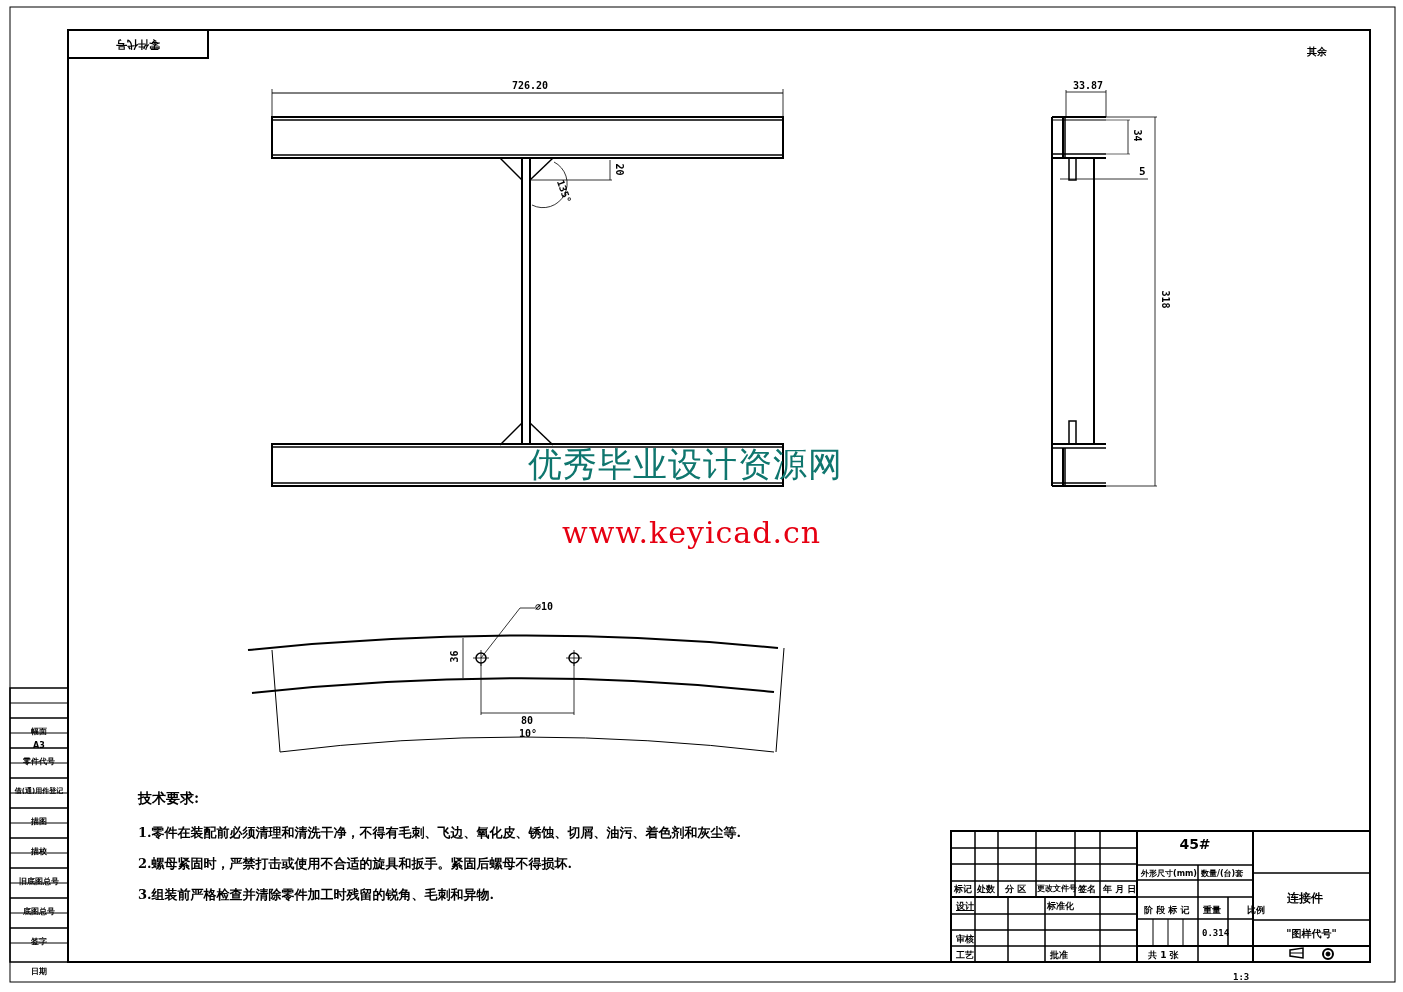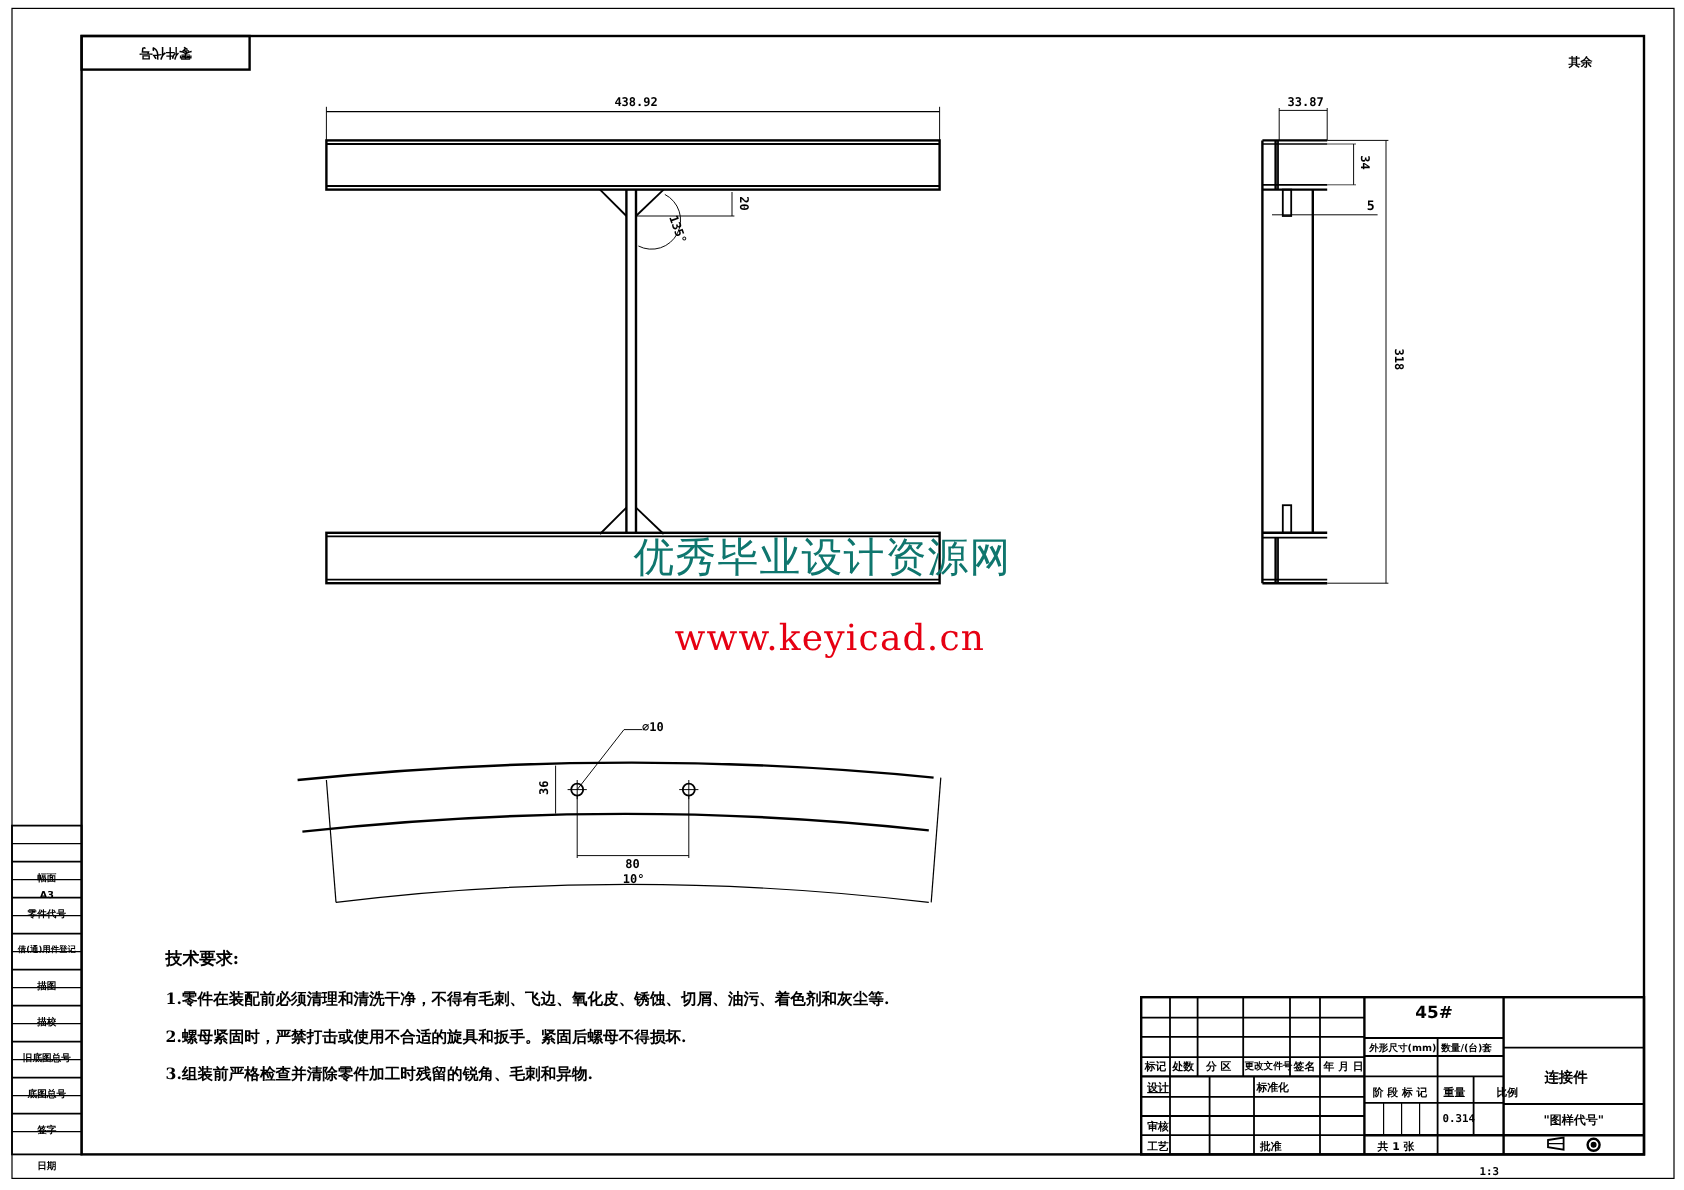--- a/index.html
+++ b/index.html
@@ -178,21 +178,21 @@
     <path d="M 1290 950 L 1303 948 L 1303 958 L 1290 956 Z" stroke-width="1.5"></path>
     <line x1="1290" y1="953" x2="1303" y2="953" stroke-width="1"></line>
     <circle cx="1328" cy="954" r="5" stroke-width="2"></circle>
     <circle cx="1328" cy="954" r="2" fill="#000"></circle>
   </g>
 </svg>
 
 <div class="abs cad-text" style="left:100px; top:37px; width:76px; text-align:center; font-size:11px; transform: rotate(180deg);">零件代号</div>
 <div class="abs cad-text" style="left:1307px; top:45px; font-size:10px;">其余</div>
 
-<div class="abs dim" style="left:512px; top:80px;">438.92</div>
+<div class="abs dim" style="left:512px; top:80px;">726.20</div>
 <div class="abs dim" style="left:613px; top:164px; transform: rotate(90deg);">20</div>
 <div class="abs dim" style="left:552px; top:186px; transform: rotate(70deg);">135°</div>
 
 <div class="abs dim" style="left:1073px; top:80px;">33.87</div>
 <div class="abs dim" style="left:1131px; top:130px; transform: rotate(90deg);">34</div>
 <div class="abs dim" style="left:1139px; top:165px; font-size:11px;">5</div>
 <div class="abs dim" style="left:1156px; top:294px; transform: rotate(90deg);">318</div>
 
 <div class="abs dim" style="left:535px; top:601px;">⌀10</div>
 <div class="abs dim" style="left:448px; top:651px; transform: rotate(-90deg);">36</div>

